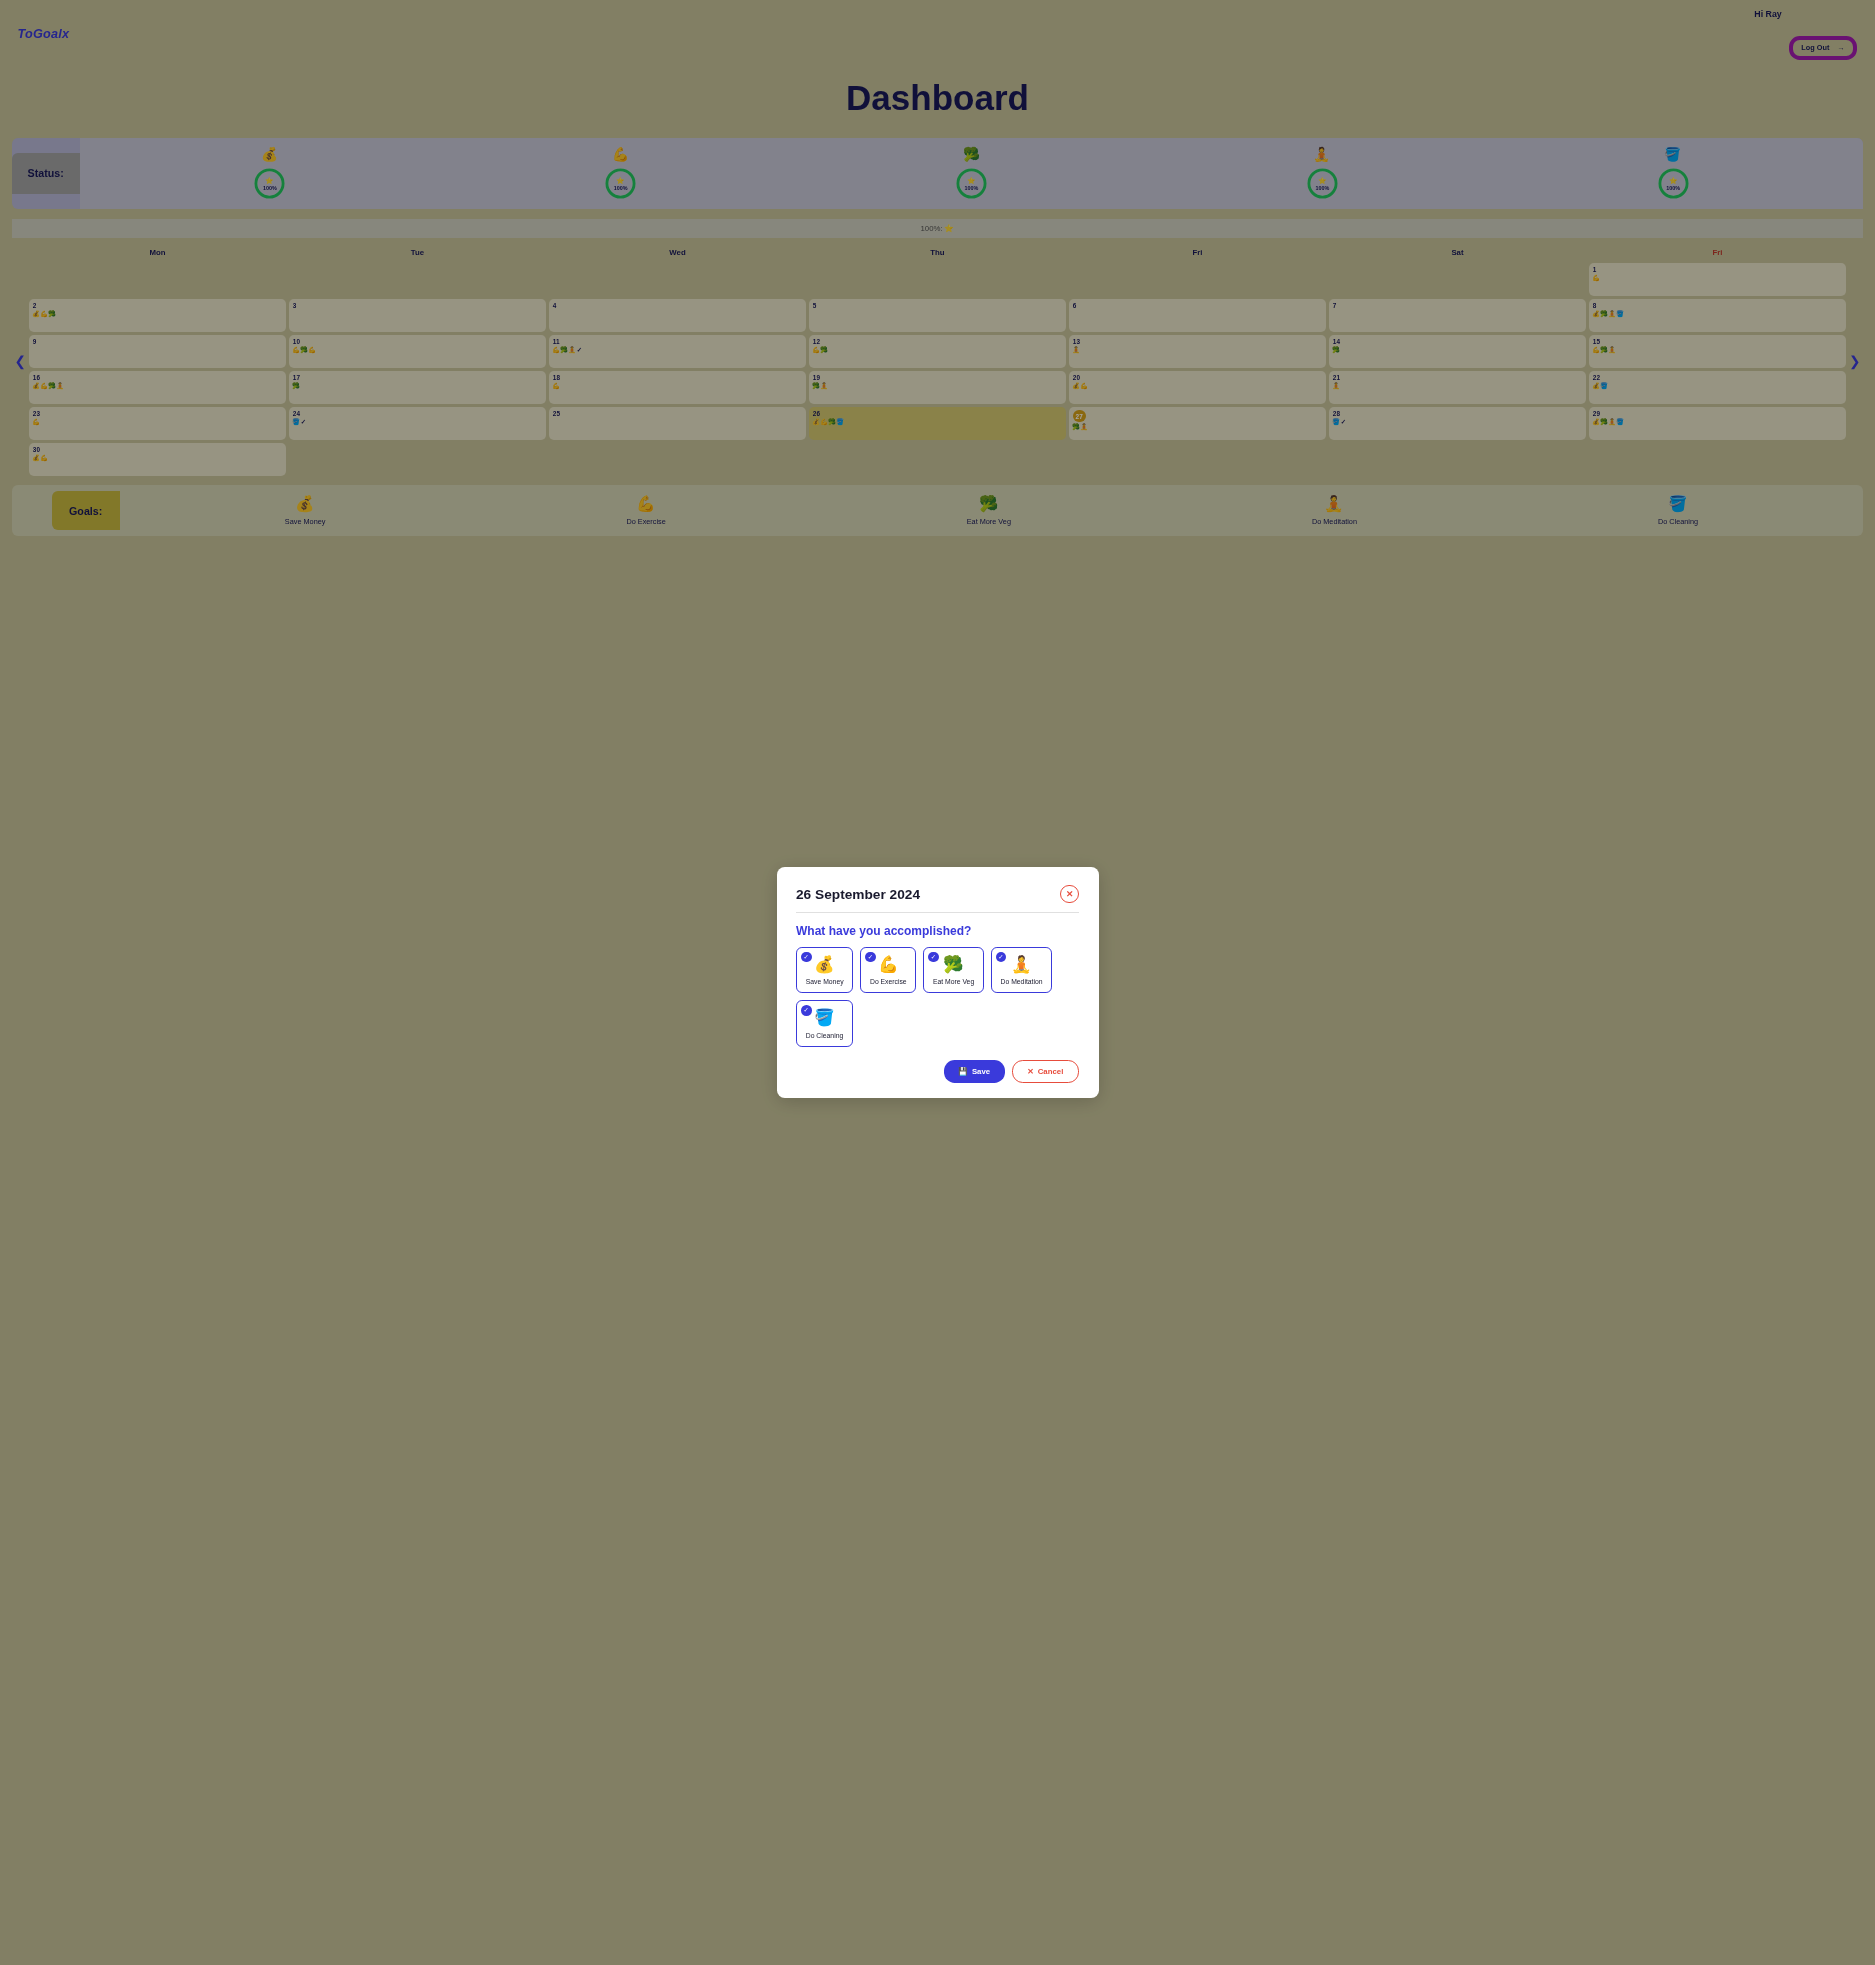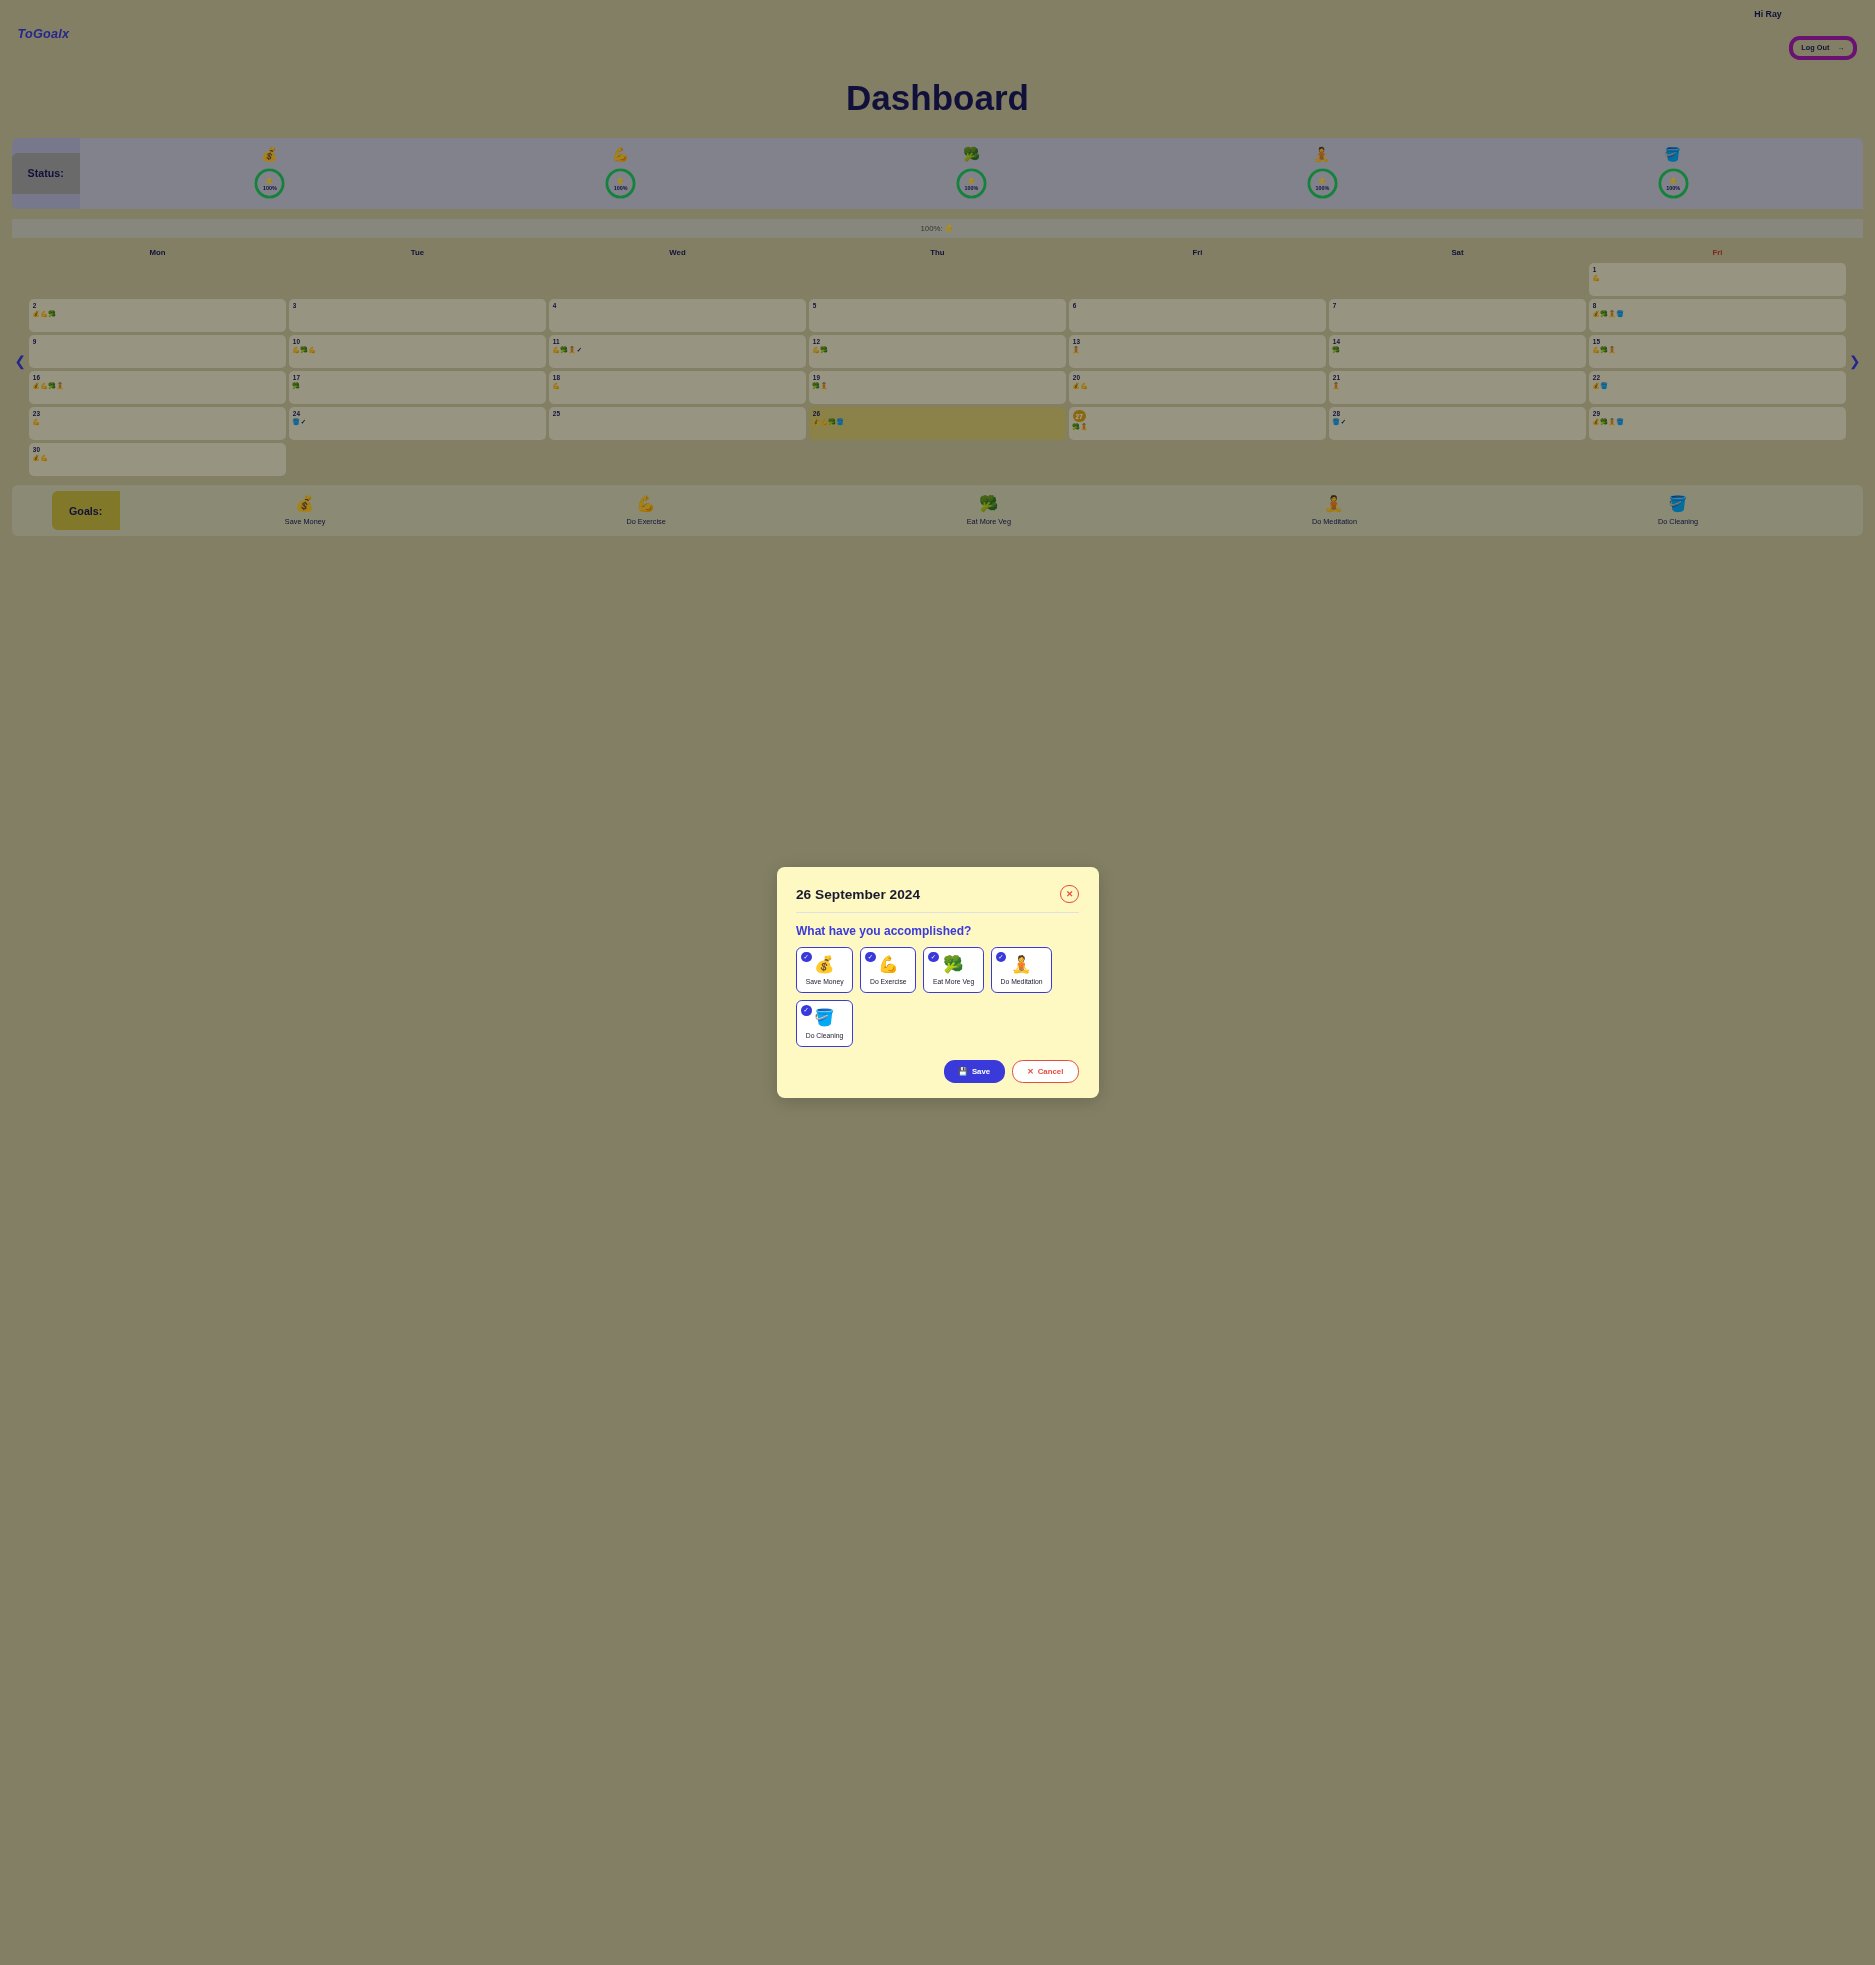--- a/index.html
+++ b/index.html
@@ -233,21 +233,21 @@
     .modal-overlay {
       position: fixed;
       top: 0; left: 0; right: 0; bottom: 0;
       background: rgba(0,0,0,0.35);
       display: flex;
       align-items: center;
       justify-content: center;
       z-index: 1000;
     }
     .modal {
-      background: #fef9c3;
+      background: #ffffff;
       border-radius: 7.8px;
       padding: 17.6px 19.5px 14.7px 19.5px;
       width: 322px;
       max-width: 95vw;
       position: relative;
       box-shadow: 0 3.9px 19.5px rgba(0,0,0,0.18);
     }
     .modal-header {
       display: flex;
       align-items: center;

